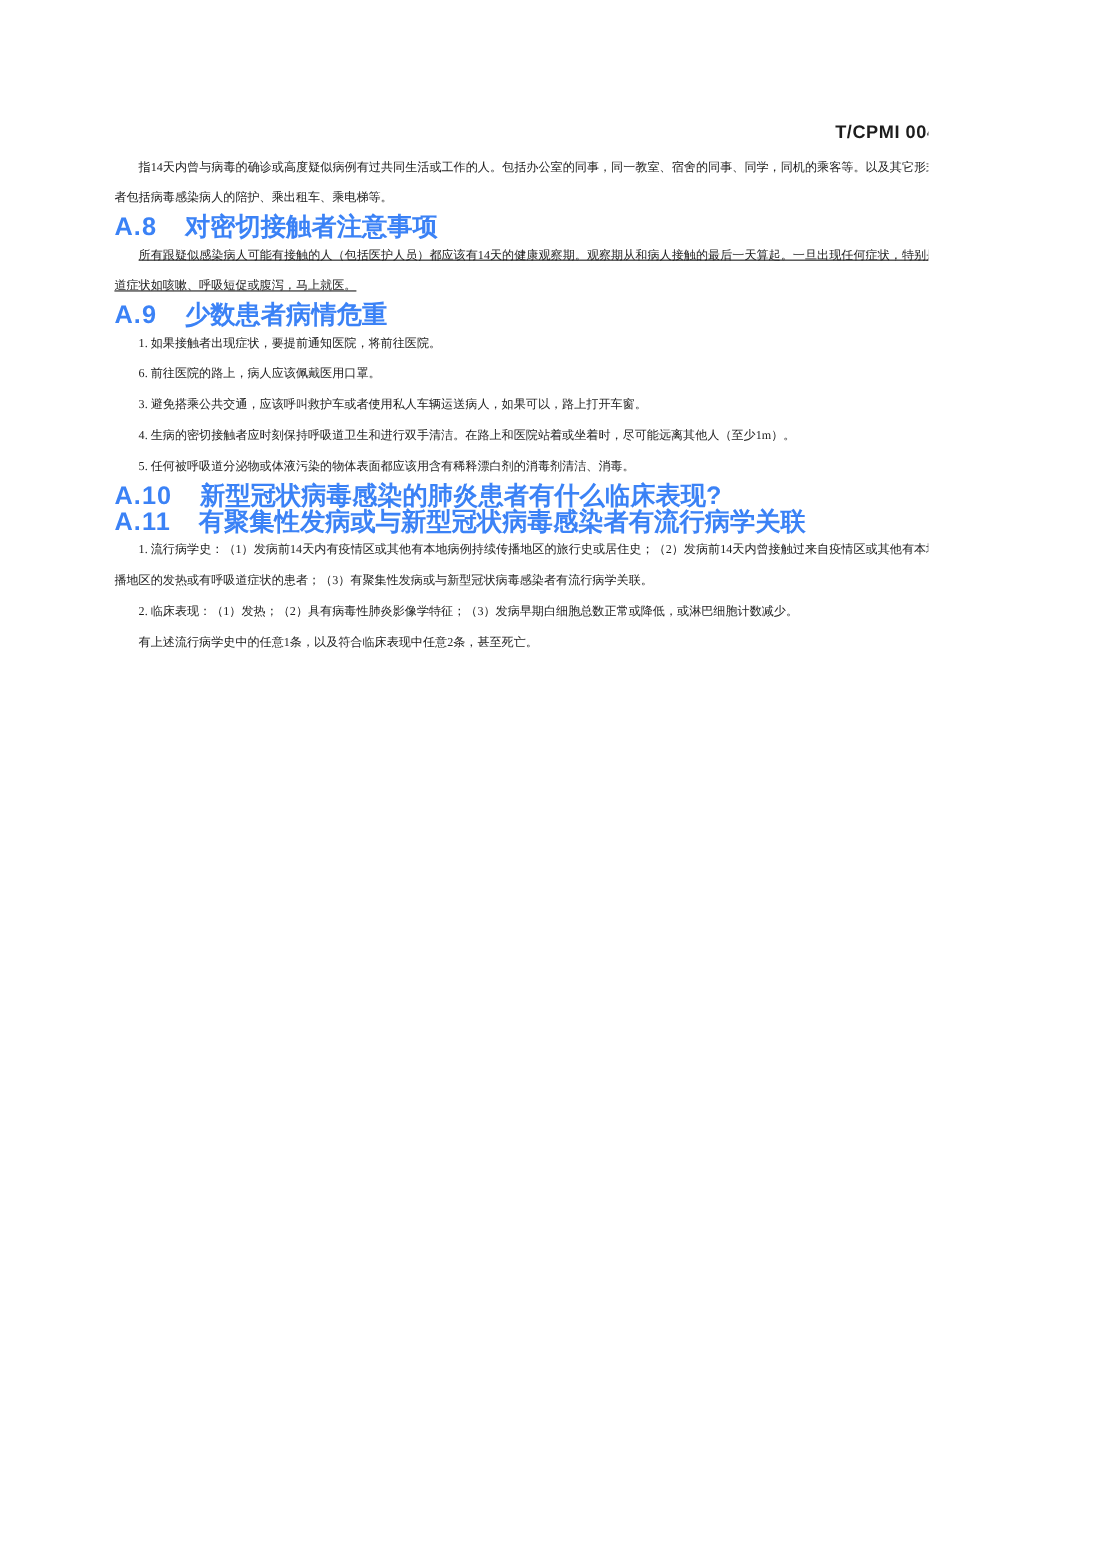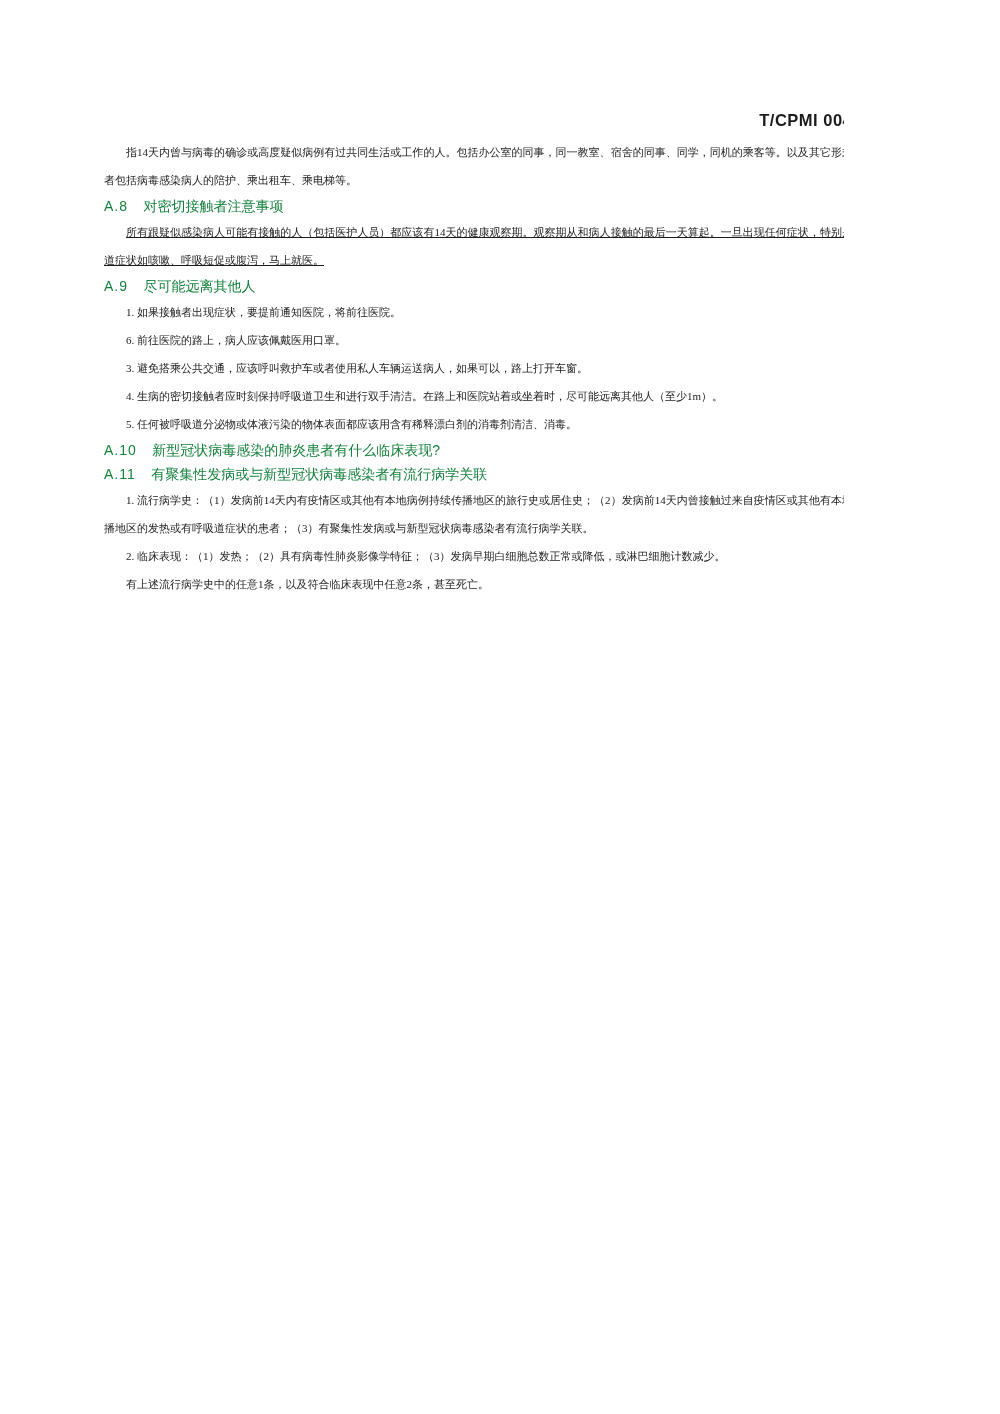--- a/index.html
+++ b/index.html
@@ -33,25 +33,25 @@
   }
   p.para {
     margin: 0;
     font-size: 11px;
     line-height: 28px;
     text-align: justify;
     text-indent: 2em;
   }
   h2.sec {
     font-family: "Liberation Sans", "DejaVu Sans", sans-serif;
-    font-weight: normal;
-    font-size: 14px;
+    font-weight: bold;
+    font-size: 23px;
     line-height: 24px;
     margin: 0;
-    color: #15803d;
+    color: #3b82f6;
   }
   h2.sec .sec-num {
     margin-right: 1.1em;
     letter-spacing: 1px;
   }
   .mt-a8       { margin-top: 24px; }
   .mt-a8-body  { margin-top: 30px; text-decoration: underline; }
   .mt-a9       { margin-top: 22px; }
   .mt-a9-body  { margin-top: 27px; }
   .mt-a10      { margin-top: 16px; }
@@ -78,21 +78,21 @@
     <div class="doc-code">T/CPMI 004—2020</div>
 
     <p class="para">指14天内曾与病毒的确诊或高度疑似病例有过共同生活或工作的人。包括办公室的同事，同一教室、宿舍的同事、同学，同机的乘客等。以及其它形式的直接接触者包括病毒感染病人的陪护、乘出租车、乘电梯等。</p>
 
     <h2 class="sec mt-a8">
       <span class="sec-num">A.8</span><span class="sec-title">对密切接触者注意事项</span>
     </h2>
     <p class="para mt-a8-body">所有跟疑似感染病人可能有接触的人（包括医护人员）都应该有14天的健康观察期。观察期从和病人接触的最后一天算起。一旦出现任何症状，特别是发热、呼吸道症状如咳嗽、呼吸短促或腹泻，马上就医。</p>
 
     <h2 class="sec mt-a9">
-      <span class="sec-num">A.9</span><span class="sec-title">尽可能远离其他人</span>
+      <span class="sec-num">A.9</span><span class="sec-title">少数患者病情危重</span>
     </h2>
     <p class="para mt-a9-body">1. 如果接触者出现症状，要提前通知医院，将前往医院。</p>
     <p class="para">6. 前往医院的路上，病人应该佩戴医用口罩。</p>
     <p class="para">3. 避免搭乘公共交通，应该呼叫救护车或者使用私人车辆运送病人，如果可以，路上打开车窗。</p>
     <p class="para">4. 生病的密切接触者应时刻保持呼吸道卫生和进行双手清洁。在路上和医院站着或坐着时，尽可能远离其他人（至少1m）。</p>
     <p class="para">5. 任何被呼吸道分泌物或体液污染的物体表面都应该用含有稀释漂白剂的消毒剂清洁、消毒。</p>
 
     <h2 class="sec mt-a10">
       <span class="sec-num">A.10</span><span class="sec-title">新型冠状病毒感染的肺炎患者有什么临床表现?</span>
     </h2>

